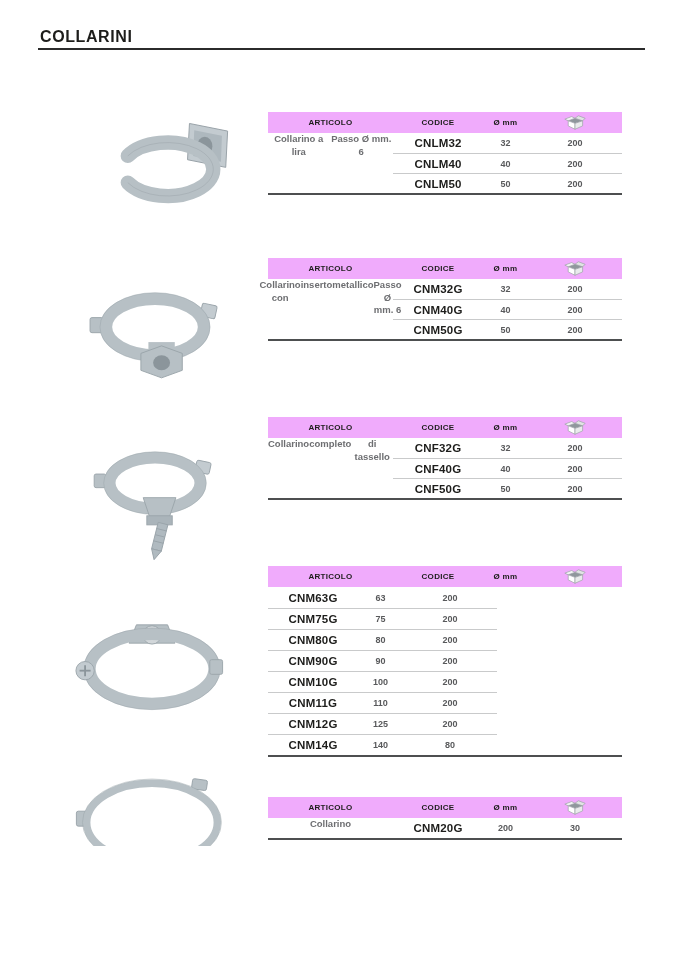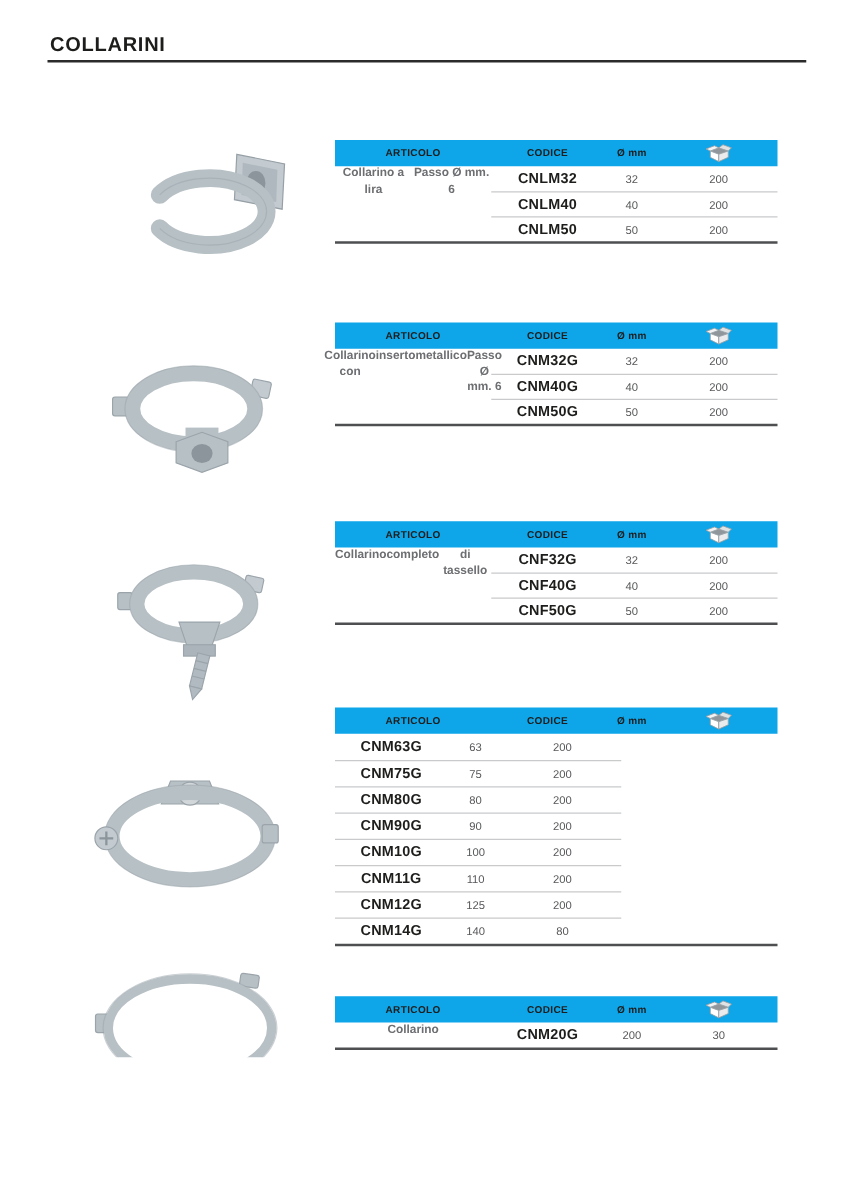--- a/index.html
+++ b/index.html
@@ -13,39 +13,39 @@
     position:absolute; left:40px; top:28px;
     font-size:16px; font-weight:700; letter-spacing:.6px; color:#1d1d1b;
   }
   .title-rule {
     position:absolute; left:38px; top:48px; width:607px; height:2px; background:#2b2b2b;
   }
   
   .ptable { position:absolute; left:268px; width:354px; border-bottom:2px solid #4d4f50; }
   .thead {
     display:grid; grid-template-columns:125px 90px 45px 94px;
-    height:21px; align-items:center; background:#0ea5e9; text-align:center;
+    height:21px; align-items:center; background:#f0abfc; text-align:center;
   }
   .th { font-size:8px; font-weight:700; color:#1d1d1b; letter-spacing:.3px; }
   .thbox { display:flex; align-items:center; justify-content:center; }
   .thbox svg { display:block; }
   .tbody { display:flex; }
   .artcell {
     width:125px; display:flex; flex-direction:row; justify-content:center;
     text-align:center; color:#6d6e71; font-size:9.5px; line-height:1.32;font-weight:bold;
   }
   .rows { width:229px; }
   .prow {
     display:grid; grid-template-columns:90px 45px 94px;
     height:20px; align-items:center; text-align:center;
   }
   .t4 .prow { height:21px; }
   .prow + .prow { border-top:1px solid #c9cacb; }
   .code { font-size:11.5px; font-weight:700; color:#1d1d1b; letter-spacing:.2px; }
-  .val  { font-size:9px; color:#58595b; }
+  .val  { font-size:9px; color:#58595b;font-weight:bold; }
   
   .photo { position:absolute; }
   .photo svg { display:block; width:100%; height:100%; }
   
   .footer-wedge {
     position:absolute; left:38px; top:899px; width:13px; height:9px;
     background:#d8edf4; transform:skewX(-18deg);
   }
   .footer-rule { position:absolute; left:40px; top:909px; width:597px; height:1px; background:#77787a; }
   .page-number {

